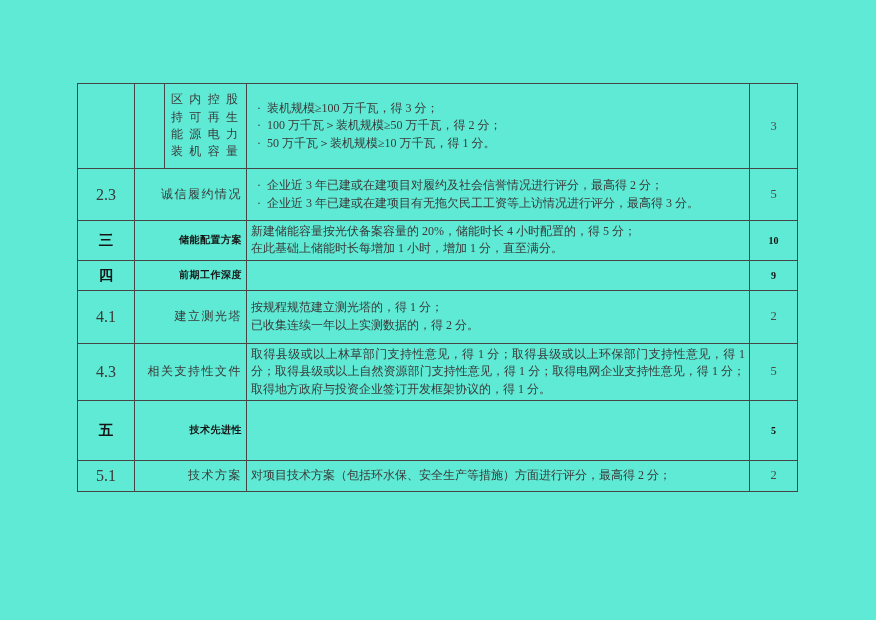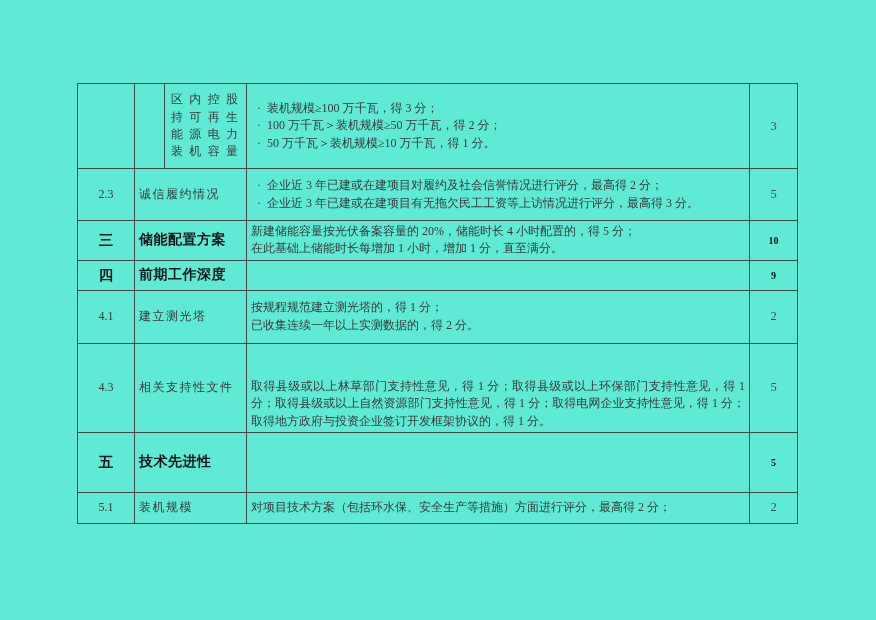--- a/index.html
+++ b/index.html
@@ -43,56 +43,56 @@
   tbody tr:nth-child(4) td { height: 25px; }
   tbody tr:nth-child(5) td { height: 48px; }
   tbody tr:nth-child(6) td { height: 46px; }
   tbody tr:nth-child(7) td { height: 55px; }
   tbody tr:nth-child(8) td { height: 26px; }
   tbody tr:nth-child(9) td { height: 41px; font-weight: bold; }
 
   .c-num {
     text-align: center;
     font-family: "Liberation Serif", "DejaVu Serif", serif;
-    font-size: 12px;
+    font-size: 16px;
   }
   .c-num.hdr {
     font-weight: bold;
     font-size: 14.5px;
     color: #161616;
   }
   .c-name {
-    text-align: left;
+    text-align: right;
     font-size: 12px;
     letter-spacing: 1.5px;
     color: #3a3a3a;
   }
   .c-name.hdr {
     font-weight: bold;
-    font-size: 14px;
+    font-size: 10px;
     letter-spacing: 0.5px;
     color: #161616;
   }
   .c-name.name-fill {
     text-align: justify;
     text-justify: inter-character;
     text-align-last: justify;
     padding: 3px 6px;
     letter-spacing: 2px;
     line-height: 1.45;
   }
   .c-desc {
     font-size: 12px;
     line-height: 1.45;
     padding: 3px 6px 3px 5px;
     text-align: left;
   }
   .desc-line { display: block; }
   .desc-line.with-bullet { display: flex; align-items: baseline; }
-  .desc-line.justify { text-align: justify; text-justify: inter-ideograph; margin-top: 32px; }
+  .desc-line.justify { text-align: justify; text-justify: inter-ideograph; }
   .bullet {
     flex: none;
     width: 16px;
     text-align: center;
     font-size: 12px;
   }
   .c-score {
     text-align: center;
     font-family: "Liberation Serif", "DejaVu Serif", serif;
     font-size: 12.5px;
@@ -186,21 +186,21 @@
             <td class="c-score">5</td>
           </tr>
           <tr>
             <td class="c-num hdr">五</td>
             <td class="c-name hdr" colspan="2">技术先进性</td>
             <td class="c-desc"></td>
             <td class="c-score hdr">5</td>
           </tr>
           <tr>
             <td class="c-num">5.1</td>
-            <td class="c-name" colspan="2">装机规模</td>
+            <td class="c-name" colspan="2">技术方案</td>
             <td class="c-desc">
               <div class="desc-line">对项目技术方案（包括环水保、安全生产等措施）方面进行评分，最高得 2 分；</div>
             </td>
             <td class="c-score">2</td>
           </tr>
         </tbody>
     </table>
   </div>
 </div>
 

